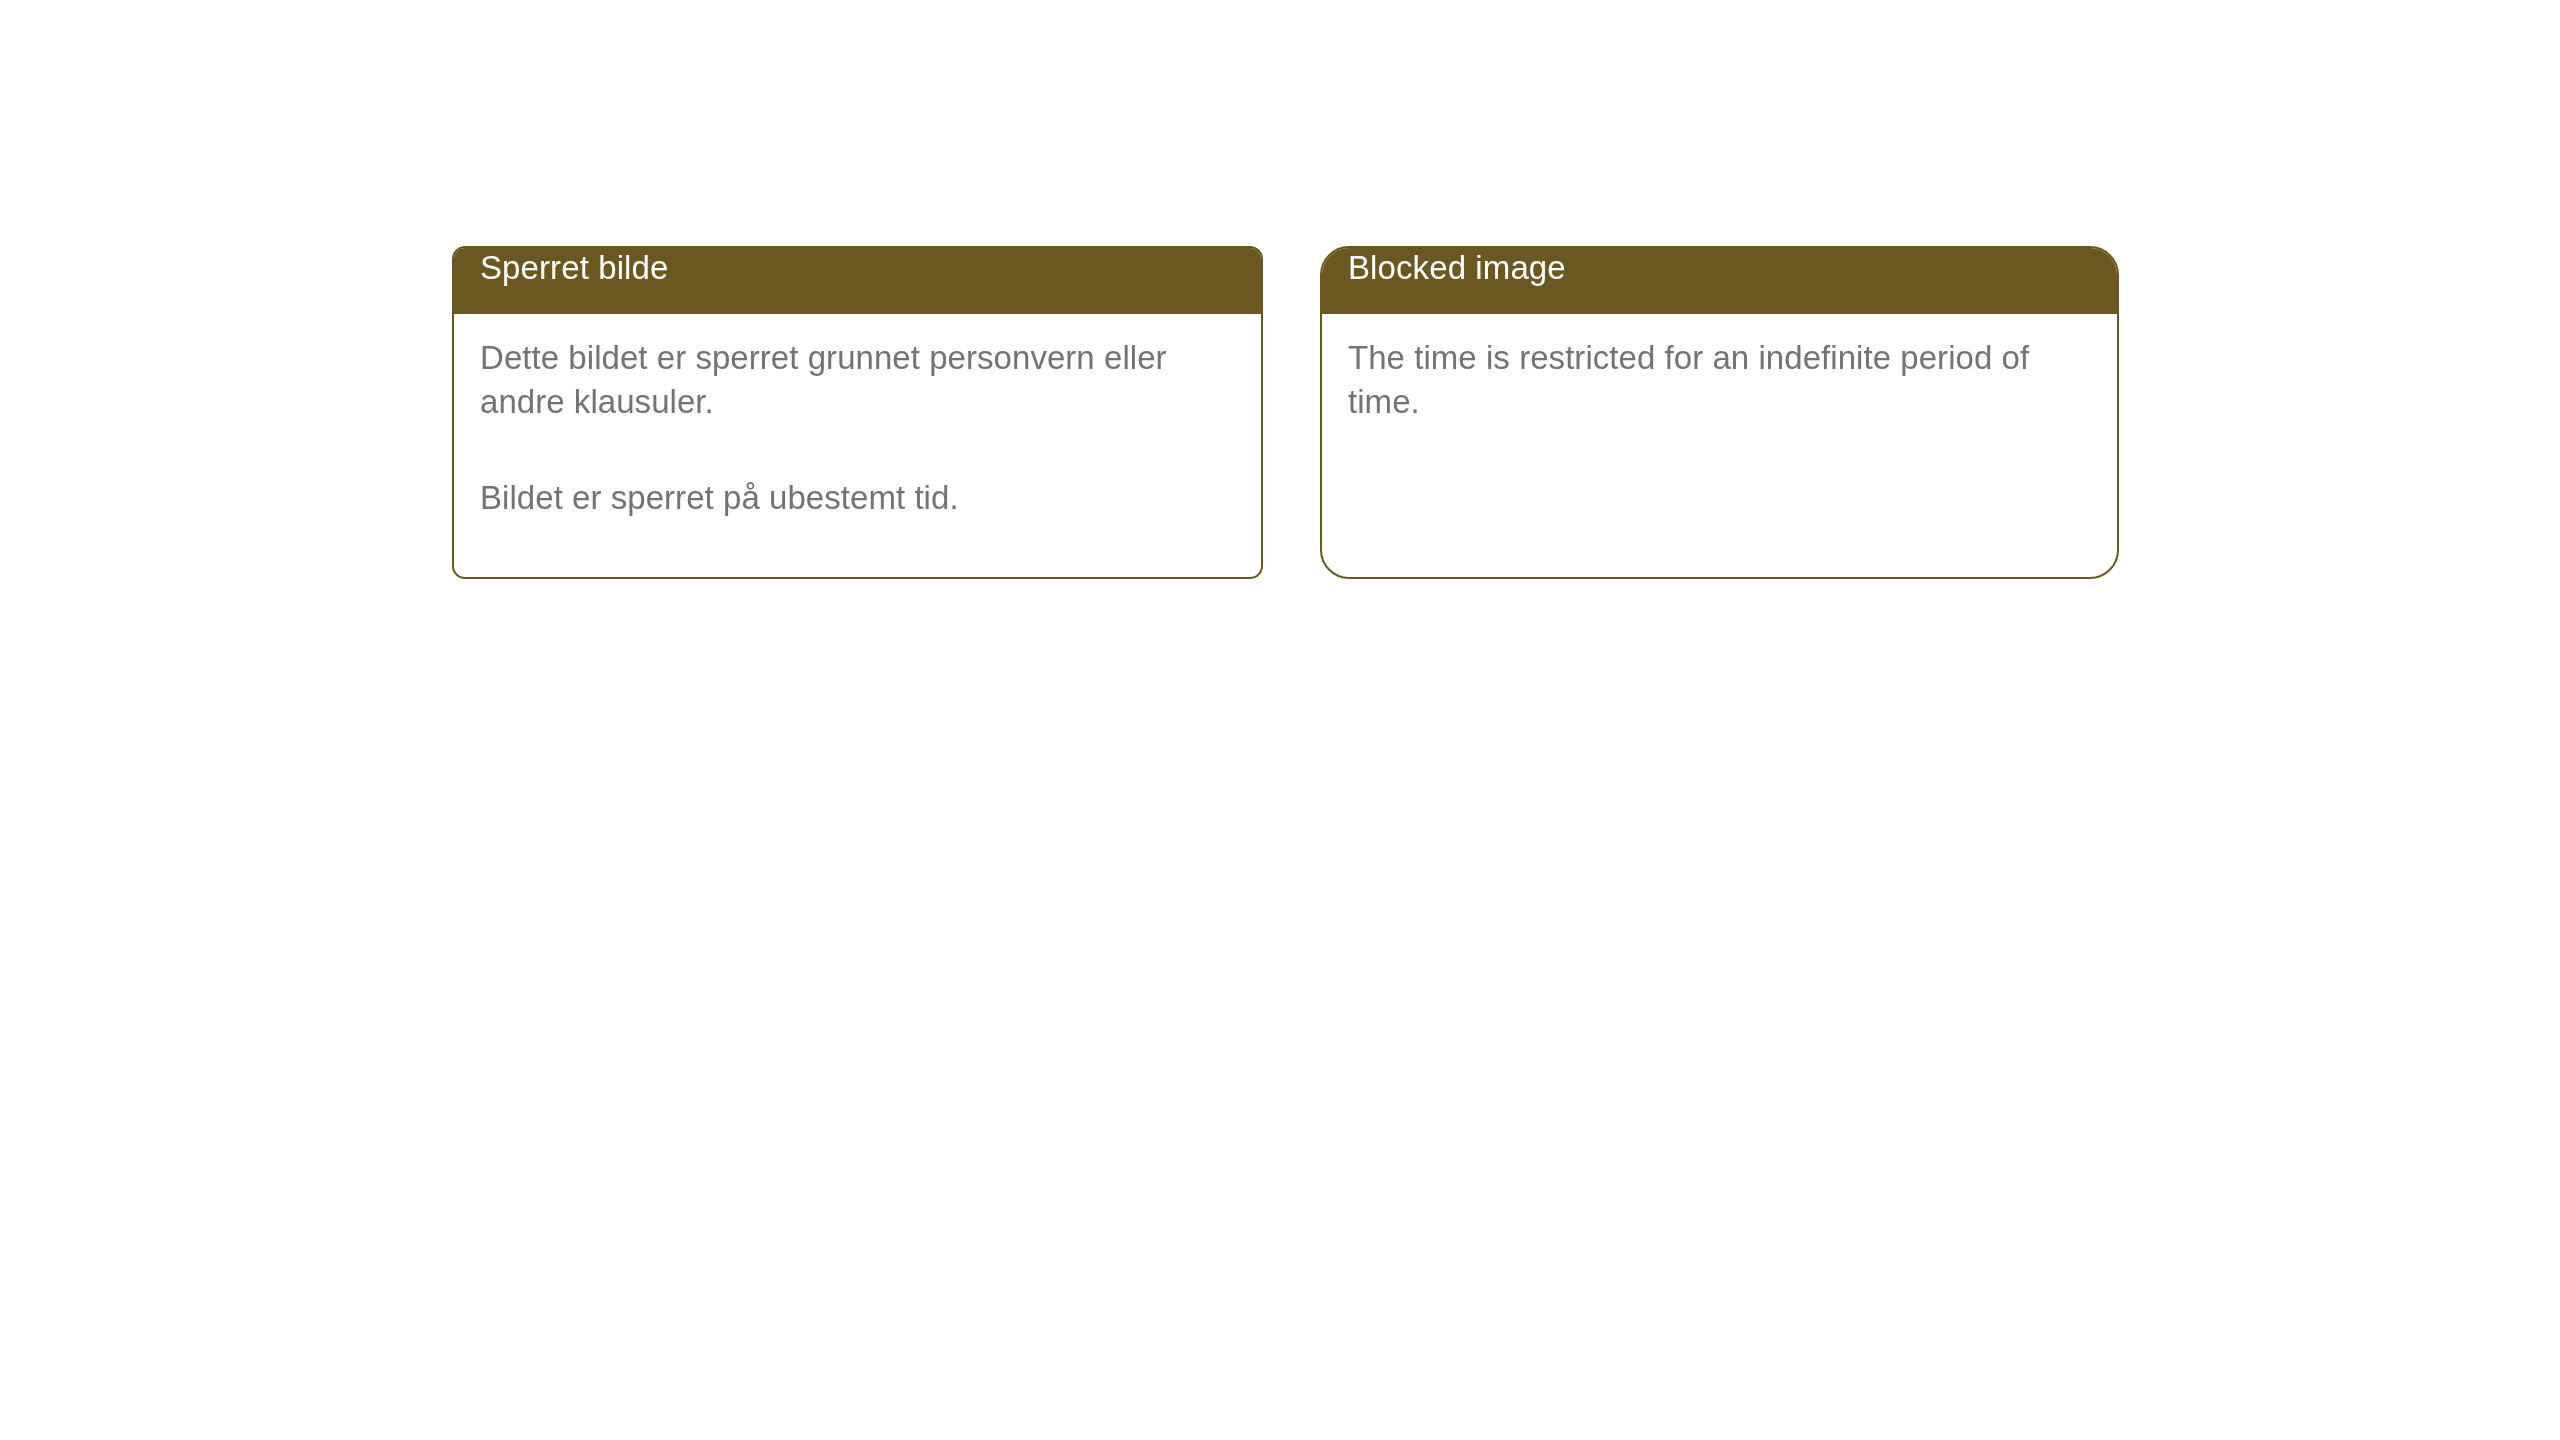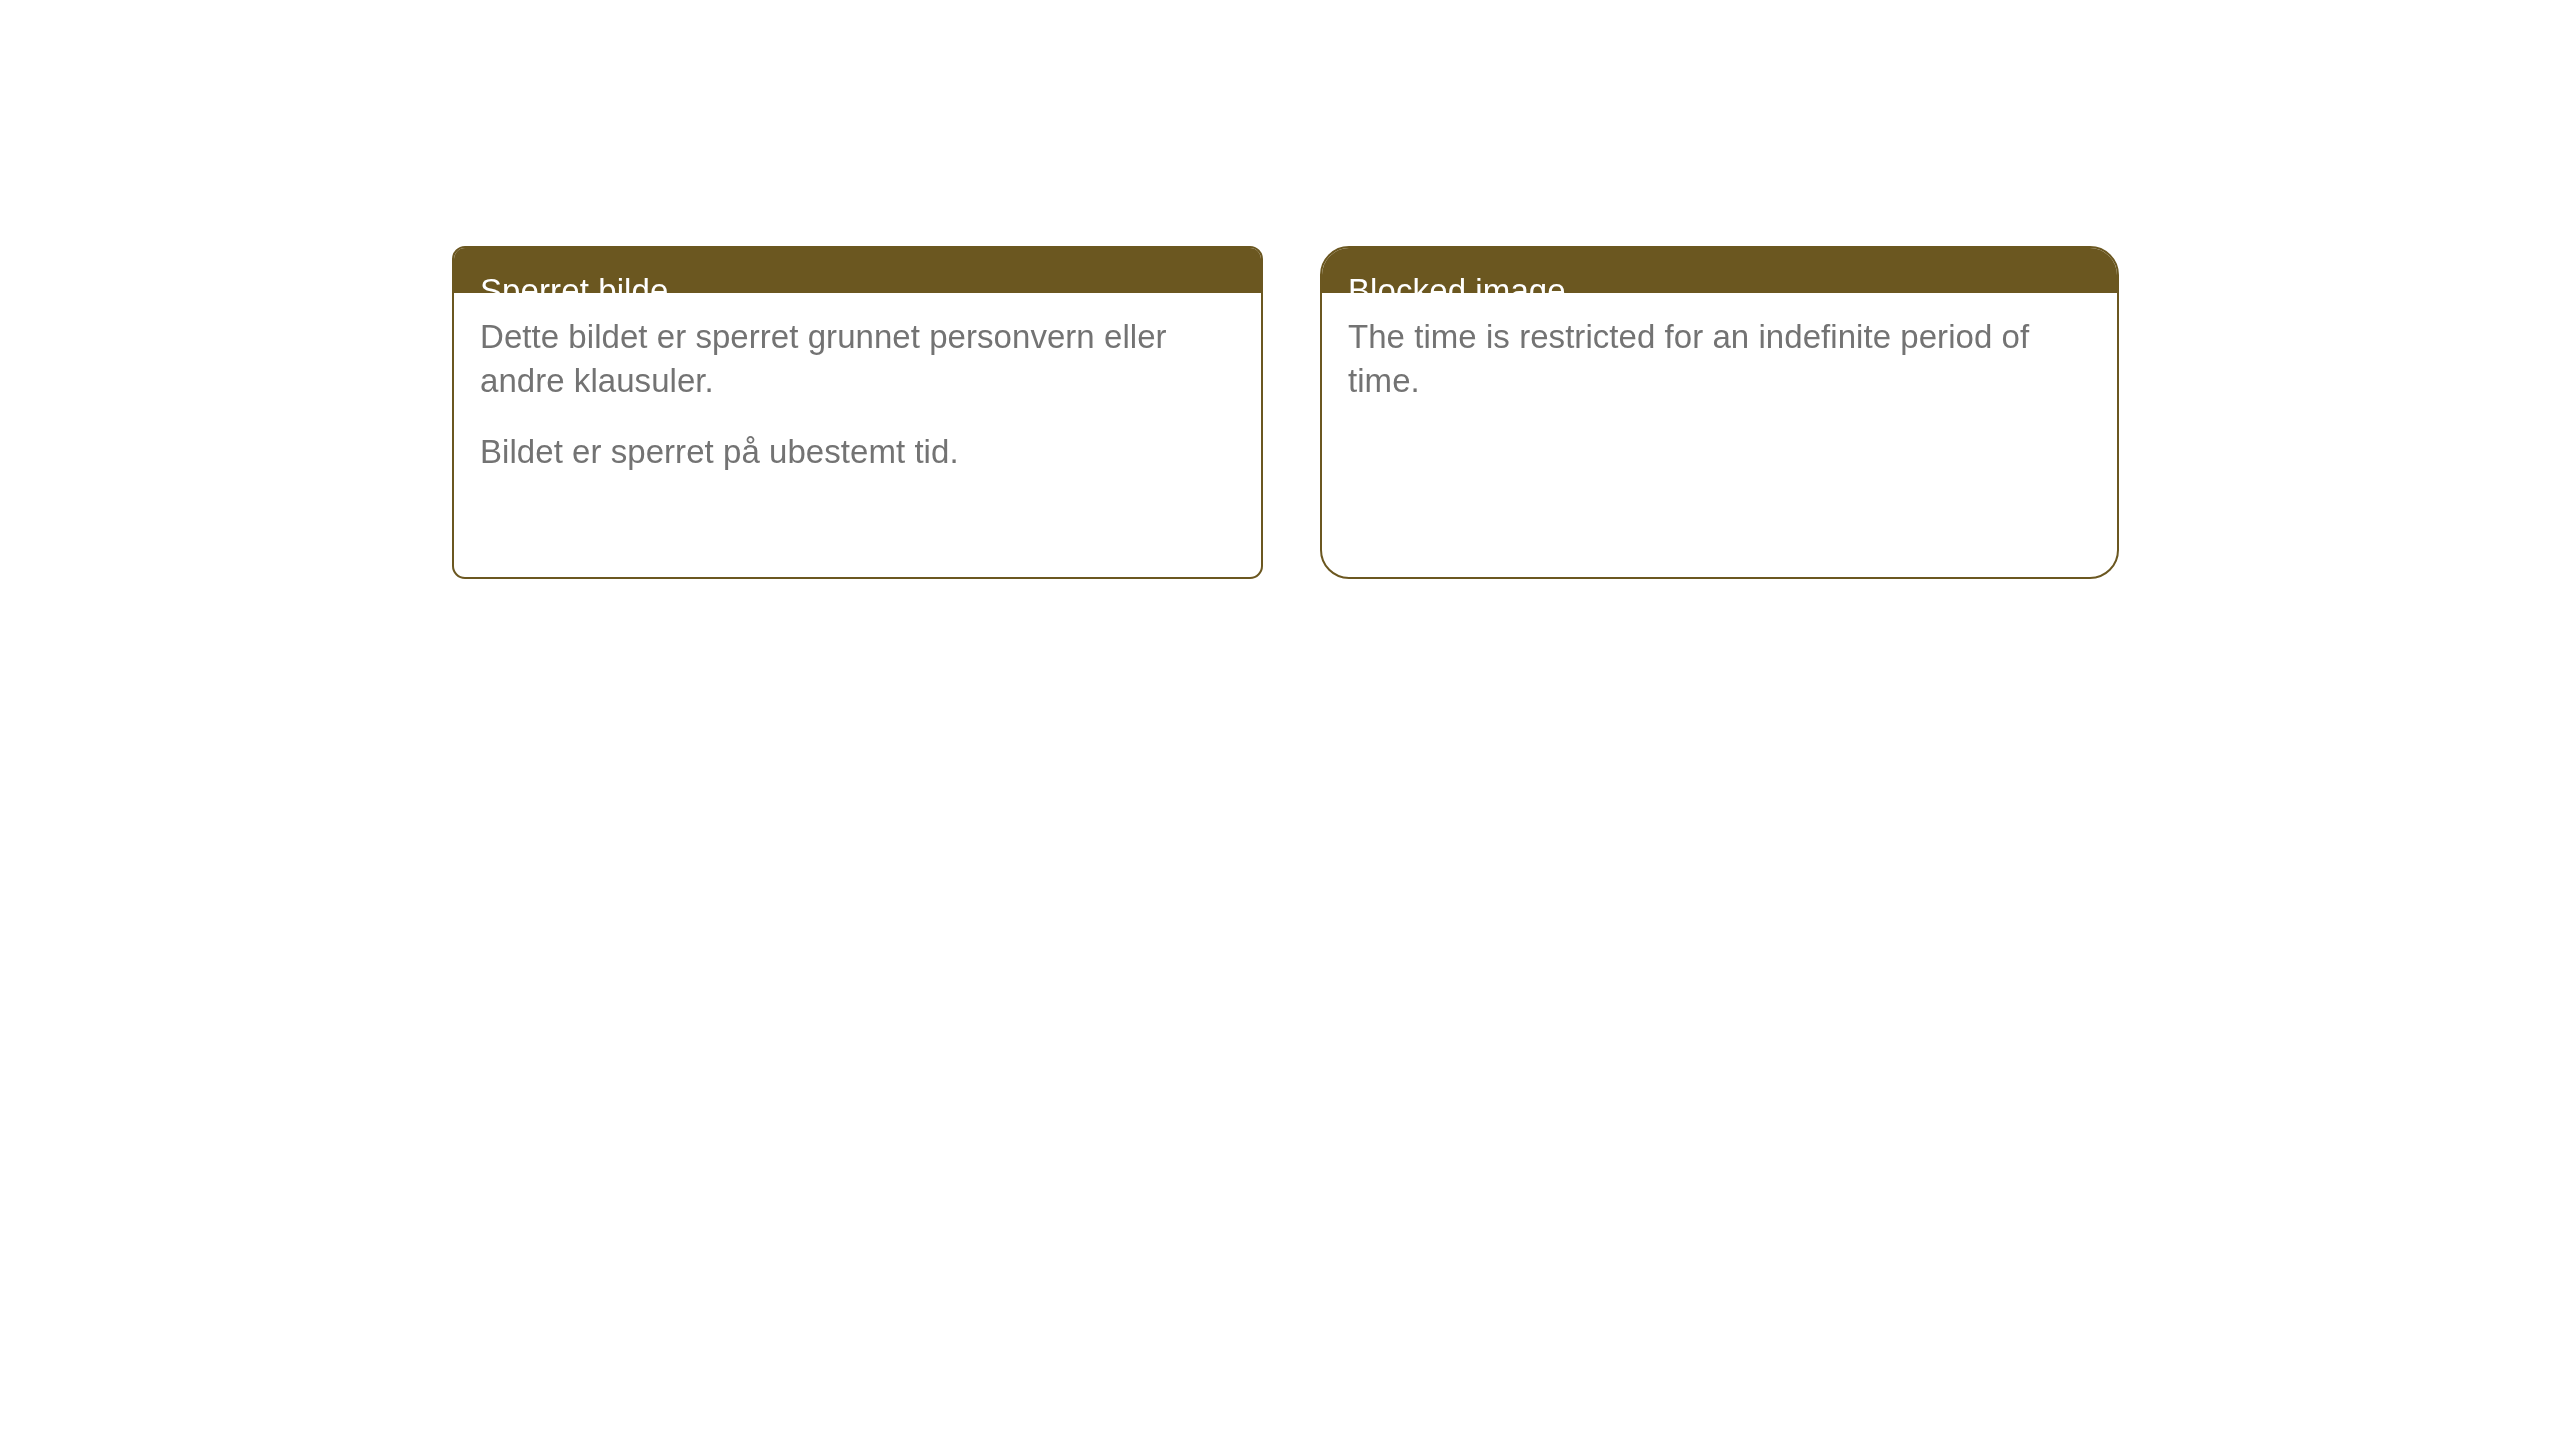--- a/index.html
+++ b/index.html
@@ -44,27 +44,27 @@
 
   .notice-card--en {
     left: 1320px;
     width: 799px;
     height: 333px;
     border-radius: 29px;
   }
 
   .notice-header {
     box-sizing: border-box;
-    height: 47px;
+    height: 68px;
     background: #6b5720;
     margin: -2px -2px 0 -2px;
     border-top-left-radius: 12px;
     border-top-right-radius: 12px;
     display: flex;
-    align-items: flex-start;
+    align-items: flex-end;
     padding: 0 0 0 28px;
   }
 
   .notice-header-title {
     color: #ffffff;
     font-size: 33px;
     line-height: 37px;
     font-weight: 400;
     letter-spacing: 0.1px;
     white-space: nowrap;
@@ -80,21 +80,21 @@
   .notice-paragraph {
     margin: 0;
     color: #737373;
     font-size: 33px;
     line-height: 44px;
     font-weight: 400;
     letter-spacing: 0.05px;
   }
 
   .notice-paragraph + .notice-paragraph {
-    margin-top: 27px;
+    margin-top: 52px;
   }
 
   .notice-card--en .notice-paragraph + .notice-paragraph {
     margin-top: 52px;
   }
 </style>
 </head>
 <body>
 
 <div class="stage">

